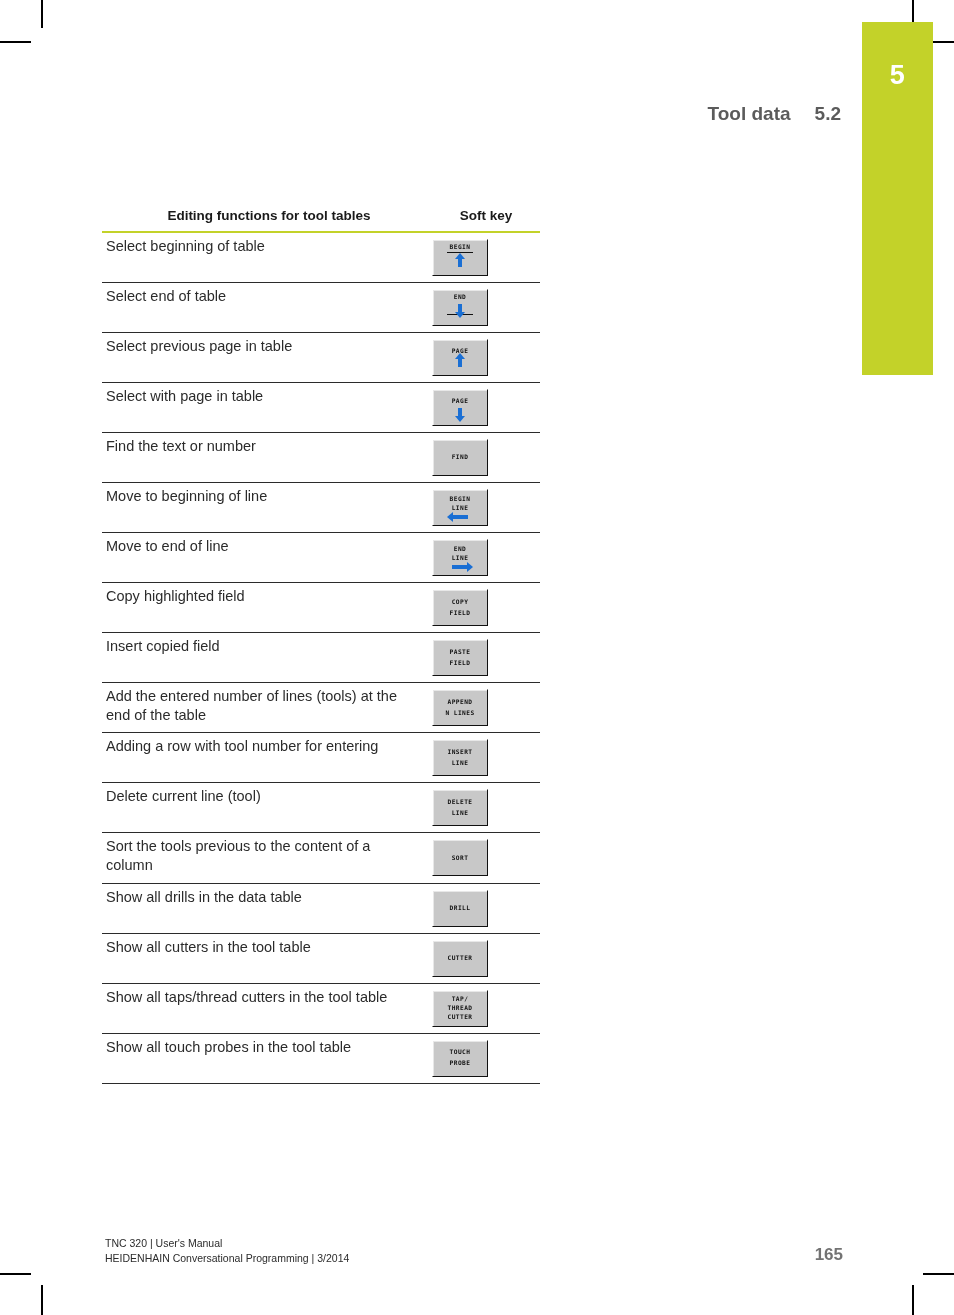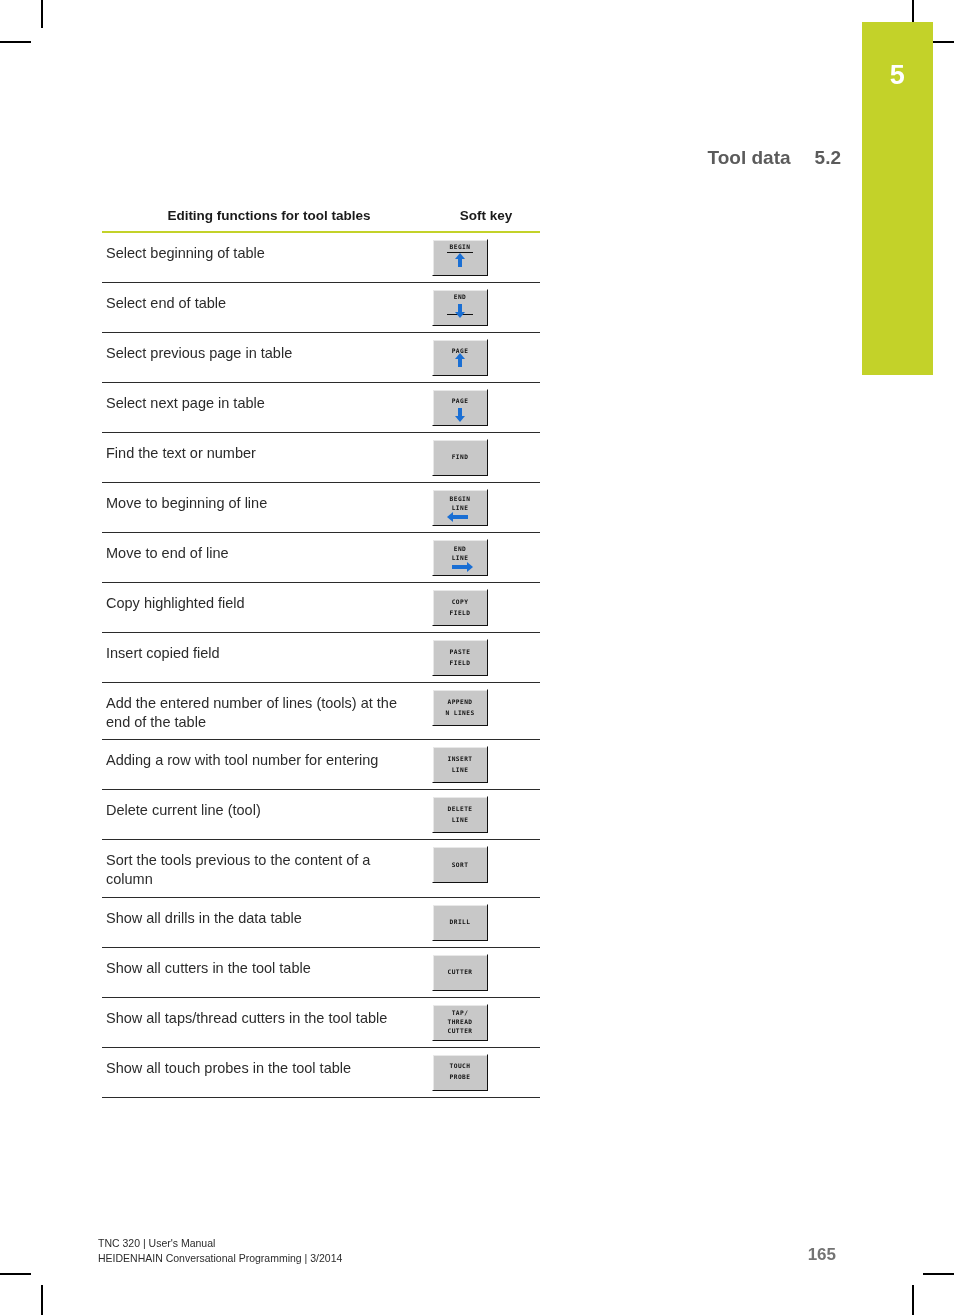--- a/index.html
+++ b/index.html
@@ -54,21 +54,20 @@
   
   .running-head {
     position: absolute;
     right: 113px;
     top: 103px;
     display: flex;
     align-items: center;
     color: #5b5b5b;
     font-size: 19px;
     font-weight: bold;
-    margin-top: 44px;
   }
   .running-head .rh-title { margin-right: 24px; }
 
   
   .table-wrap {
     position: absolute;
     left: 102px;
     top: 208px;
     width: 438px;
   }
@@ -87,21 +86,21 @@
     color: #1a1a1a;
     padding: 0 0 8px 4px;
     border-bottom: 2.5px solid #c3d229;
     vertical-align: bottom;
   }
   .softkey-table thead th.th-key { padding-left: 0; margin-top: 36px; }
 
   .softkey-table tbody td {
     border-bottom: 1.2px solid #2b2b2b;
     vertical-align: top;
-    padding: 11px 0 7px 4px;
+    padding: 4px 0 7px 4px;
   }
   .softkey-table tbody td.td-desc {
     font-size: 14.5px;
     line-height: 1.32;
     color: #2b2b2b;
     padding-right: 14px;
   }
   .softkey-table tbody td.td-key {
     padding-left: 0;
     padding-top: 6px;
@@ -203,21 +202,21 @@
     top: 50%;
     transform: translateY(-50%);
     border-top: 5px solid transparent;
     border-bottom: 5px solid transparent;
     border-left: 6px solid #1a6fd4;
   }
 
   
   .footer {
     position: absolute;
-    left: 98px;
+    left: 105px;
     top: 1236px;
     width: 738px;
     display: flex;
     align-items: flex-start;
     justify-content: space-between;
   }
   .footer .imprint {
     font-size: 10.5px;
     line-height: 1.42;
     color: #2b2b2b;
@@ -287,21 +286,21 @@
         <tr>
           <td class="td-desc">Select previous page in table</td>
           <td class="td-key">
             <div class="softkey">
               <span class="sk-line">PAGE</span>
               <span class="arrow arrow-up"></span>
             </div>
           </td>
         </tr>
         <tr>
-          <td class="td-desc">Select next page in table</td>
+          <td class="td-desc">Select with page in table</td>
           <td class="td-key">
             <div class="softkey">
               <span class="sk-line">PAGE</span>
               <span class="arrow arrow-down"></span>
             </div>
           </td>
         </tr>
         <tr>
           <td class="td-desc">Find the text or number</td>
           <td class="td-key">

